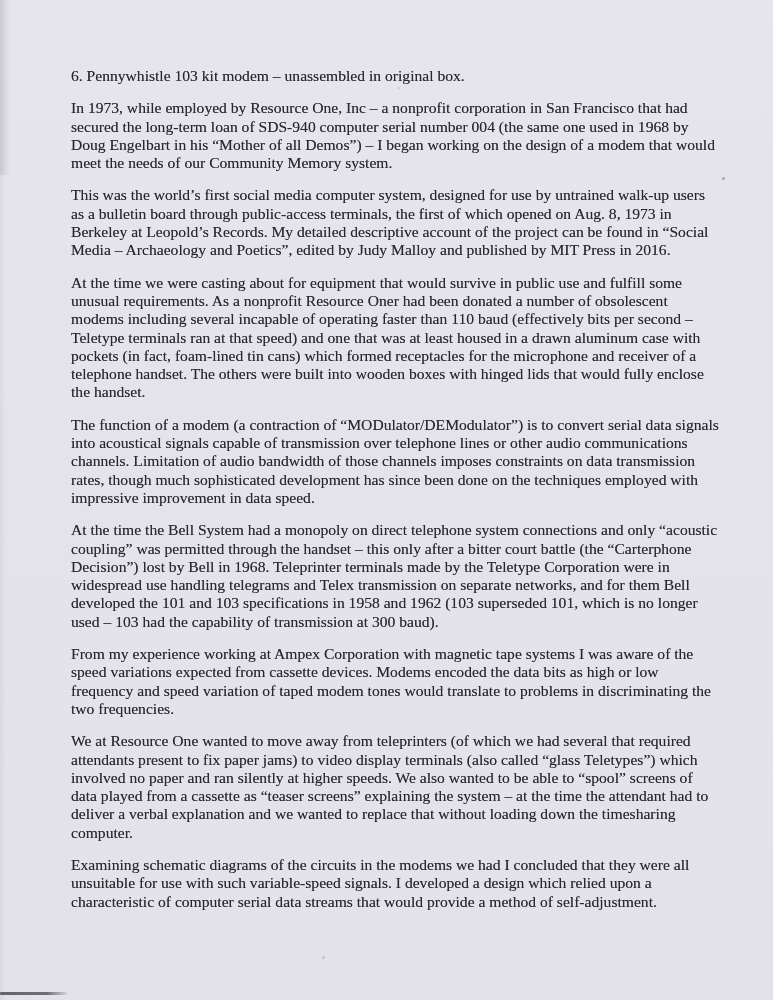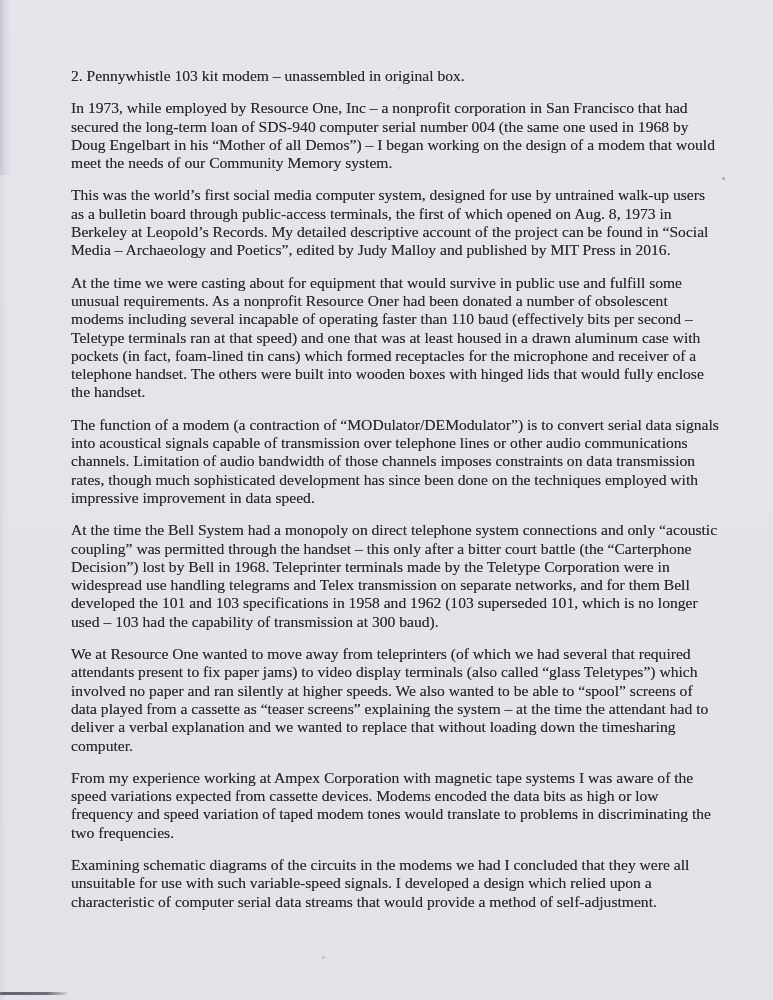--- a/index.html
+++ b/index.html
@@ -64,21 +64,21 @@
 </style>
 </head>
 <body style="background: rgb(229, 228, 234);">
 
 <div class="page">
   <div class="edge-left-full"></div>
   <div class="edge-left-top"></div>
 
   <div class="text-block" style="color: rgb(40, 40, 45);">
 
-      <p class="para">2. Pennywhistle 103 kit modem – unassembled in original box.</p>
+      <p class="para">6. Pennywhistle 103 kit modem – unassembled in original box.</p>
 
       <p class="para">In 1973, while employed by Resource One, Inc – a nonprofit corporation in San Francisco that had
 secured the long-term loan of SDS-940 computer serial number 004 (the same one used in 1968 by
 Doug Engelbart in his “Mother of all Demos”) – I began working on the design of a modem that would
 meet the needs of our Community Memory system.</p>
 
       <p class="para">This was the world’s first social media computer system, designed for use by untrained walk-up users
 as a bulletin board through public-access terminals, the first of which opened on Aug. 8, 1973 in
 Berkeley at Leopold’s Records. My detailed descriptive account of the project can be found in “Social
 Media – Archaeology and Poetics”, edited by Judy Malloy and published by MIT Press in 2016.</p>
@@ -97,31 +97,31 @@
 rates, though much sophisticated development has since been done on the techniques employed with
 impressive improvement in data speed.</p>
 
       <p class="para">At the time the Bell System had a monopoly on direct telephone system connections and only “acoustic
 coupling” was permitted through the handset – this only after a bitter court battle (the “Carterphone
 Decision”) lost by Bell in 1968. Teleprinter terminals made by the Teletype Corporation were in
 widespread use handling telegrams and Telex transmission on separate networks, and for them Bell
 developed the 101 and 103 specifications in 1958 and 1962 (103 superseded 101, which is no longer
 used – 103 had the capability of transmission at 300 baud).</p>
 
+      <p class="para">From my experience working at Ampex Corporation with magnetic tape systems I was aware of the
+speed variations expected from cassette devices. Modems encoded the data bits as high or low
+frequency and speed variation of taped modem tones would translate to problems in discriminating the
+two frequencies.</p>
+
       <p class="para">We at Resource One wanted to move away from teleprinters (of which we had several that required
 attendants present to fix paper jams) to video display terminals (also called “glass Teletypes”) which
 involved no paper and ran silently at higher speeds. We also wanted to be able to “spool” screens of
 data played from a cassette as “teaser screens” explaining the system – at the time the attendant had to
 deliver a verbal explanation and we wanted to replace that without loading down the timesharing
 computer.</p>
-
-      <p class="para">From my experience working at Ampex Corporation with magnetic tape systems I was aware of the
-speed variations expected from cassette devices. Modems encoded the data bits as high or low
-frequency and speed variation of taped modem tones would translate to problems in discriminating the
-two frequencies.</p>
 
       <p class="para">Examining schematic diagrams of the circuits in the modems we had I concluded that they were all
 unsuitable for use with such variable-speed signals. I developed a design which relied upon a
 characteristic of computer serial data streams that would provide a method of self-adjustment.</p>
     </div>
 
   <div class="bottom-line"></div>
   <div class="speck speck-1"></div>
   <div class="speck speck-2"></div>
   <div class="speck speck-3"></div>

